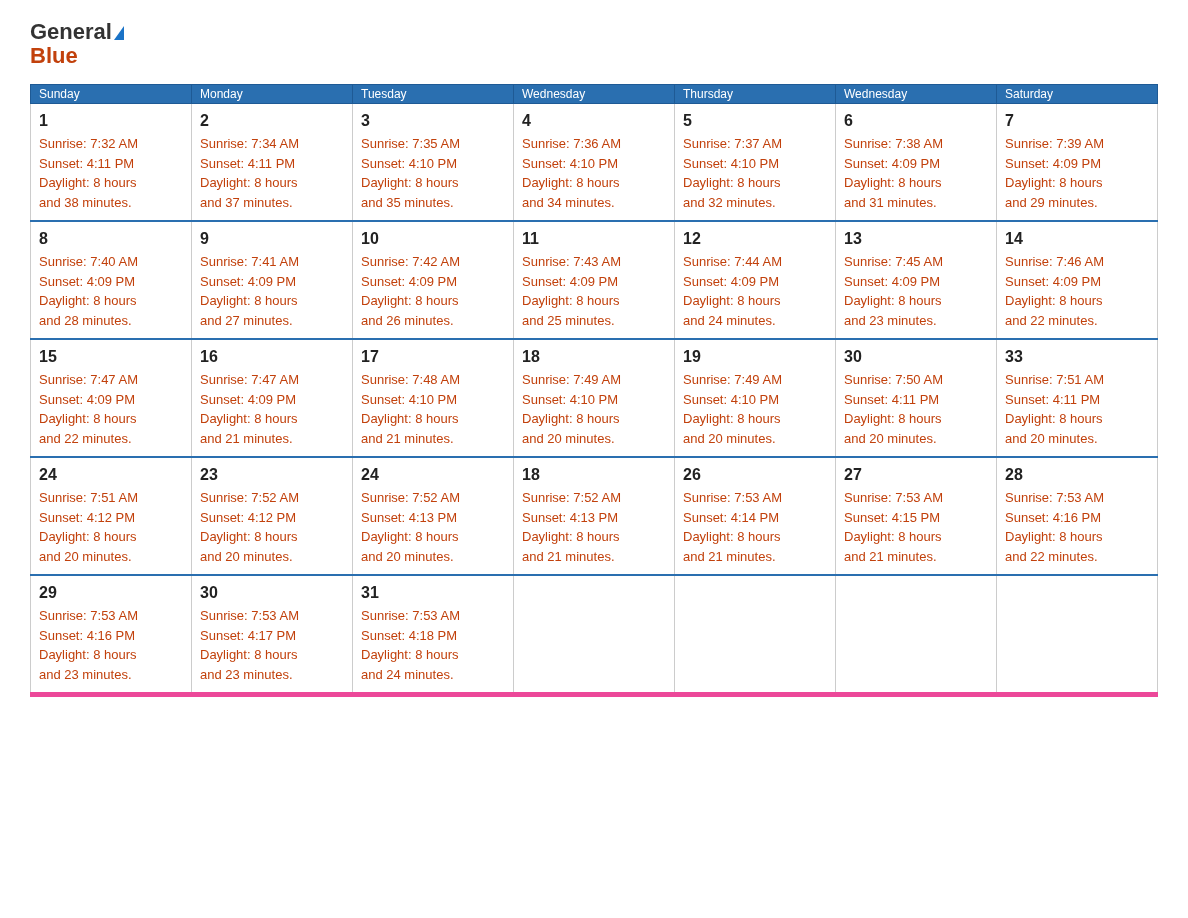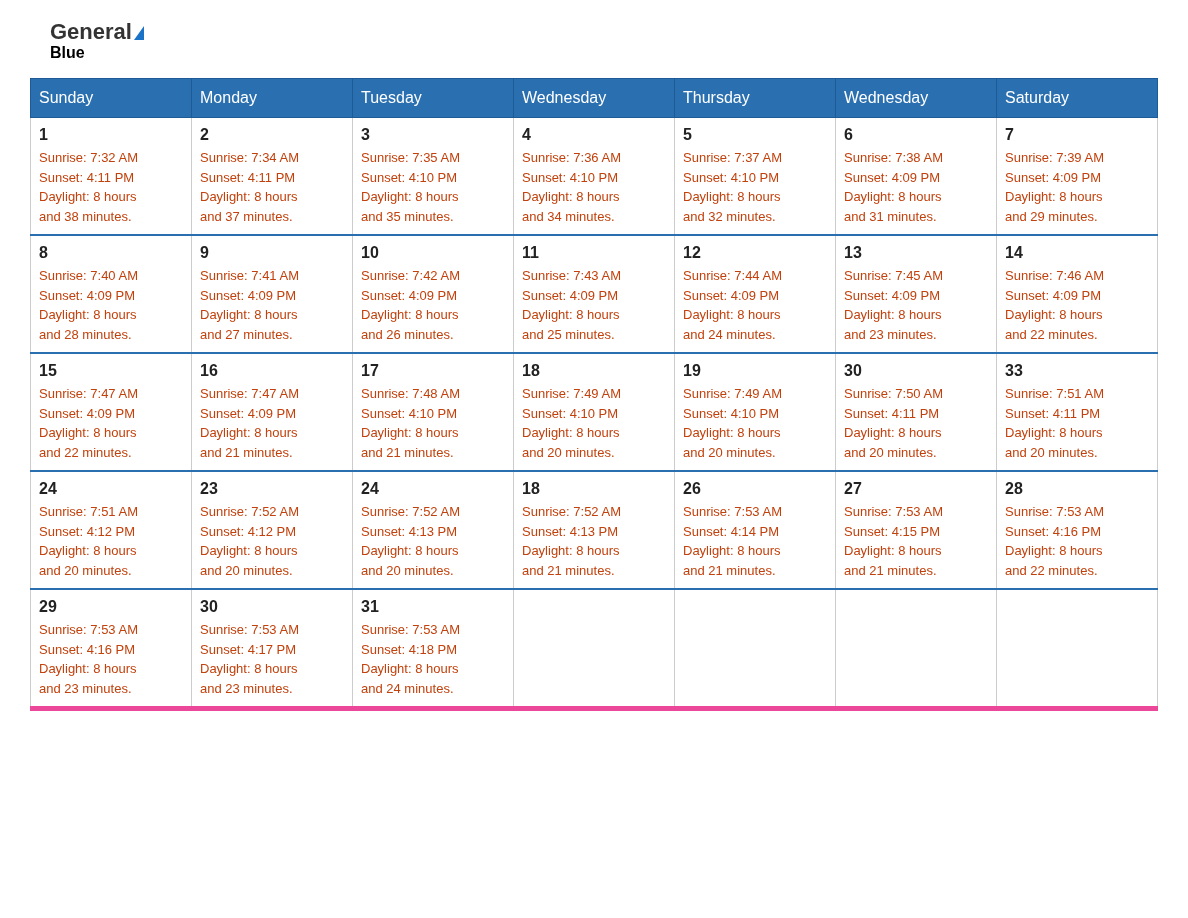--- a/index.html
+++ b/index.html
@@ -13,21 +13,20 @@
     .header {
       display: flex;
       justify-content: space-between;
       align-items: flex-start;
       margin-bottom: 16px;
     }
     .logo {
       display: flex;
       flex-direction: column;
       align-items: flex-start;
-      margin-left: 20px;
     }
     .logo-text {
       font-size: 22px;
       font-weight: bold;
       color: #333;
       line-height: 1.1;
     }
     .logo-triangle {
       display: inline-block;
       width: 0;
@@ -56,23 +55,23 @@
       color: #555;
       margin-top: 4px;
     }
     .calendar {
       width: 100%;
       border-collapse: collapse;
     }
     .calendar th {
       background: #2a6fb0;
       color: #fff;
-      padding: 10px 8px;
+      padding: 2px 8px;
       text-align: left;
-      font-size: 16px;
+      font-size: 12px;
       font-weight: normal;
       border: 1px solid #1e5a95;
     }
     .calendar td {
       vertical-align: top;
       padding: 8px;
       border: 1px solid #ccc;
       width: 14.28%;
       min-height: 100px;
     }
@@ -100,21 +99,21 @@
   </style>
 </head>
 <body>
 
 <div class="header">
   <div class="logo">
     <div class="logo-line">
       <span class="logo-text">General<span class="logo-triangle"></span></span>
     </div>
     <div>
-      <span class="logo-text" style="color:#000000; font-size:16px;">Blue</span>
+      <span class="logo-text" style="color:#c2410c; font-size:22px;">Blue</span>
     </div>
   </div>
   <div class="title-section">
     <h1></h1>
     <h2></h2>
   </div>
 </div>
 
 <table class="calendar">
   <thead>

